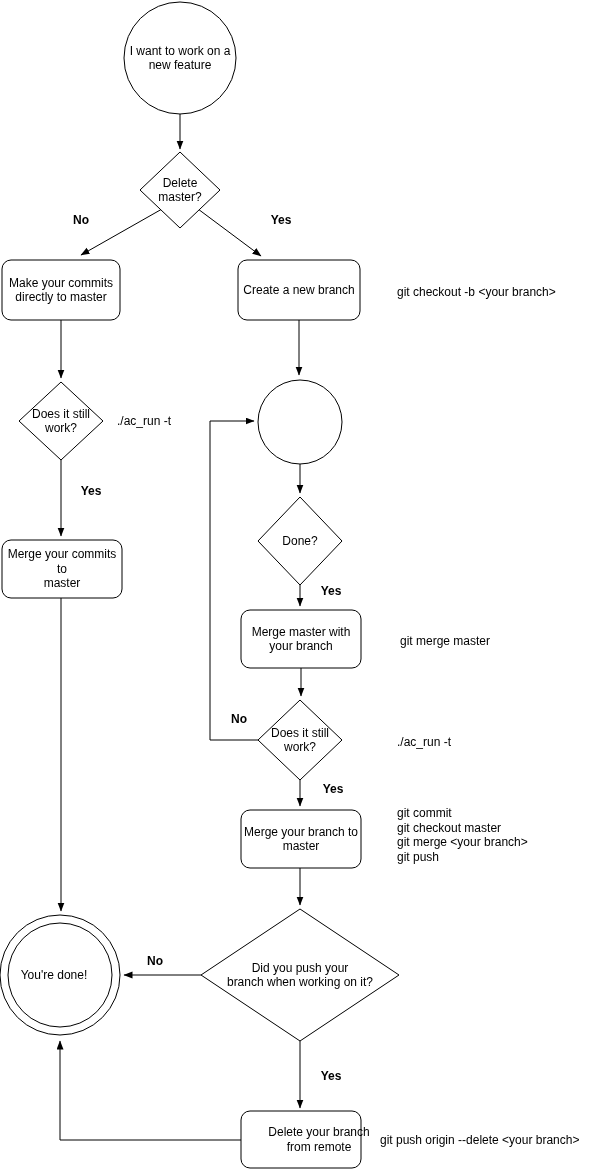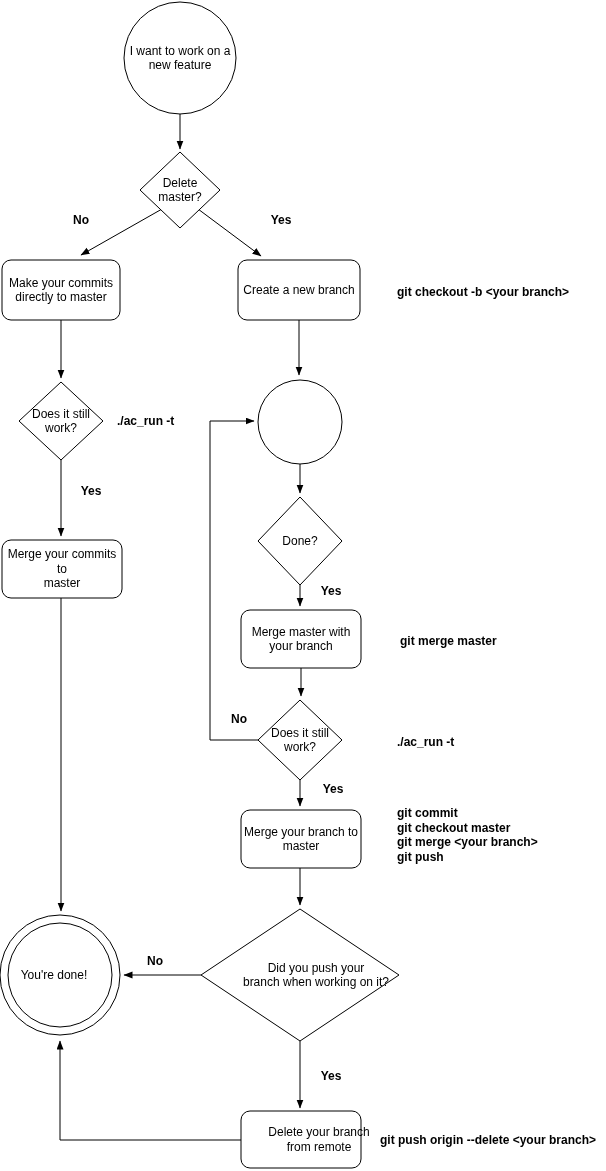--- a/index.html
+++ b/index.html
@@ -24,21 +24,20 @@
   .edge-label{
     position:absolute;
     transform:translate(-50%,-50%);
     font-weight:bold;
     white-space:nowrap;
   }
   .annotation{
     position:absolute;
     white-space:nowrap;
     line-height:14.5px;
-    font-weight:bold;
   }
   svg .shape{fill:#ffffff;stroke:#000000;stroke-width:1;}
   svg .edge{fill:none;stroke:#000000;stroke-width:1;}
 </style>
 </head>
 <body>
 
 <div class="canvas">
 
   <svg class="layer" width="606" height="1171" viewBox="0 0 606 1171">
@@ -93,21 +92,21 @@
 work?</div>
   <div class="node-label" style="left:2px;top:540px;width:120px;height:58px;">Merge your commits to
 master</div>
   <div class="node-label" style="left:258px;top:499px;width:84px;height:84px;">Done?</div>
   <div class="node-label" style="left:241px;top:610px;width:120px;height:58px;">Merge master with
 your branch</div>
   <div class="node-label" style="left:260px;top:702px;width:80px;height:76px;">Does it still
 work?</div>
   <div class="node-label" style="left:241px;top:810px;width:120px;height:58px;">Merge your branch to
 master</div>
-  <div class="node-label" style="left:221px;top:910px;width:190px;height:130px;">Did you push your
+  <div class="node-label" style="left:205px;top:910px;width:190px;height:130px;">Did you push your
 branch when working on it?</div>
   <div class="node-label" style="left:10px;top:945px;width:88px;height:60px;">You're done!</div>
   <div class="node-label" style="left:241px;top:1111px;width:120px;height:57px;padding-left:18px;">Delete your branch
 from remote</div>
 
   <div class="edge-label" style="left:81px;top:220px;">No</div>
   <div class="edge-label" style="left:281px;top:220px;">Yes</div>
   <div class="edge-label" style="left:91px;top:491px;">Yes</div>
   <div class="edge-label" style="left:331px;top:591px;">Yes</div>
   <div class="edge-label" style="left:239px;top:719px;">No</div>

